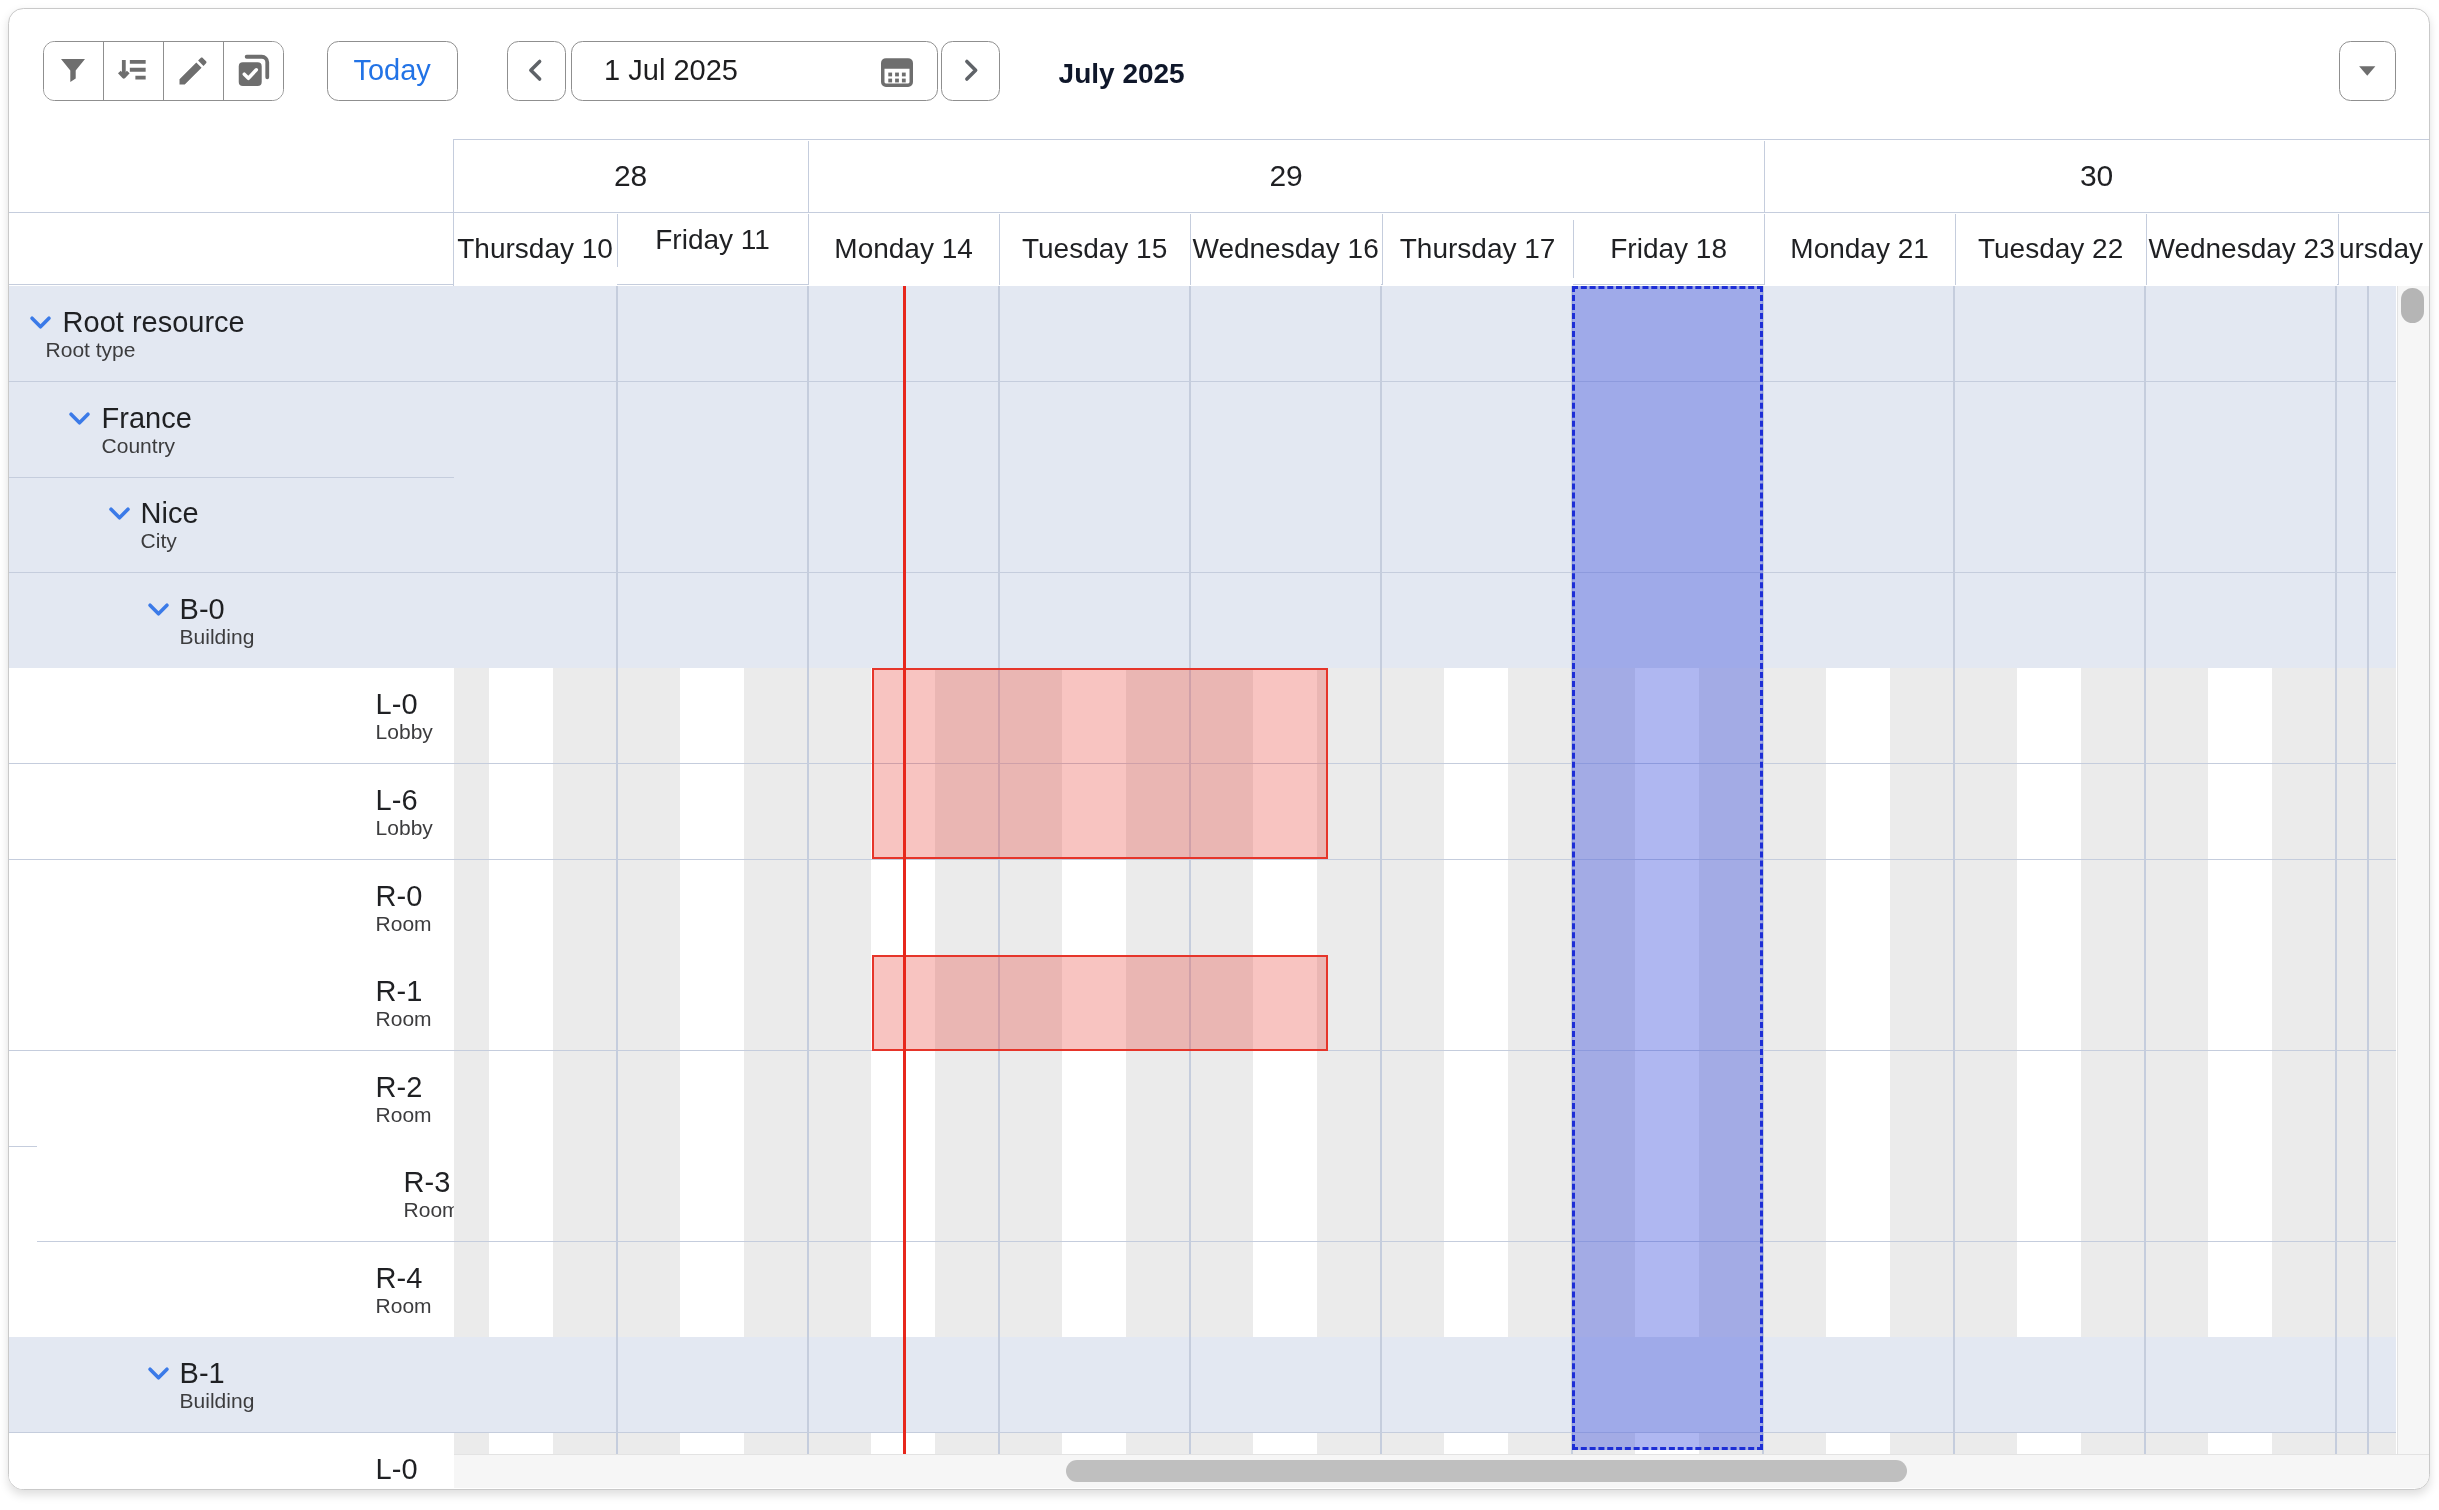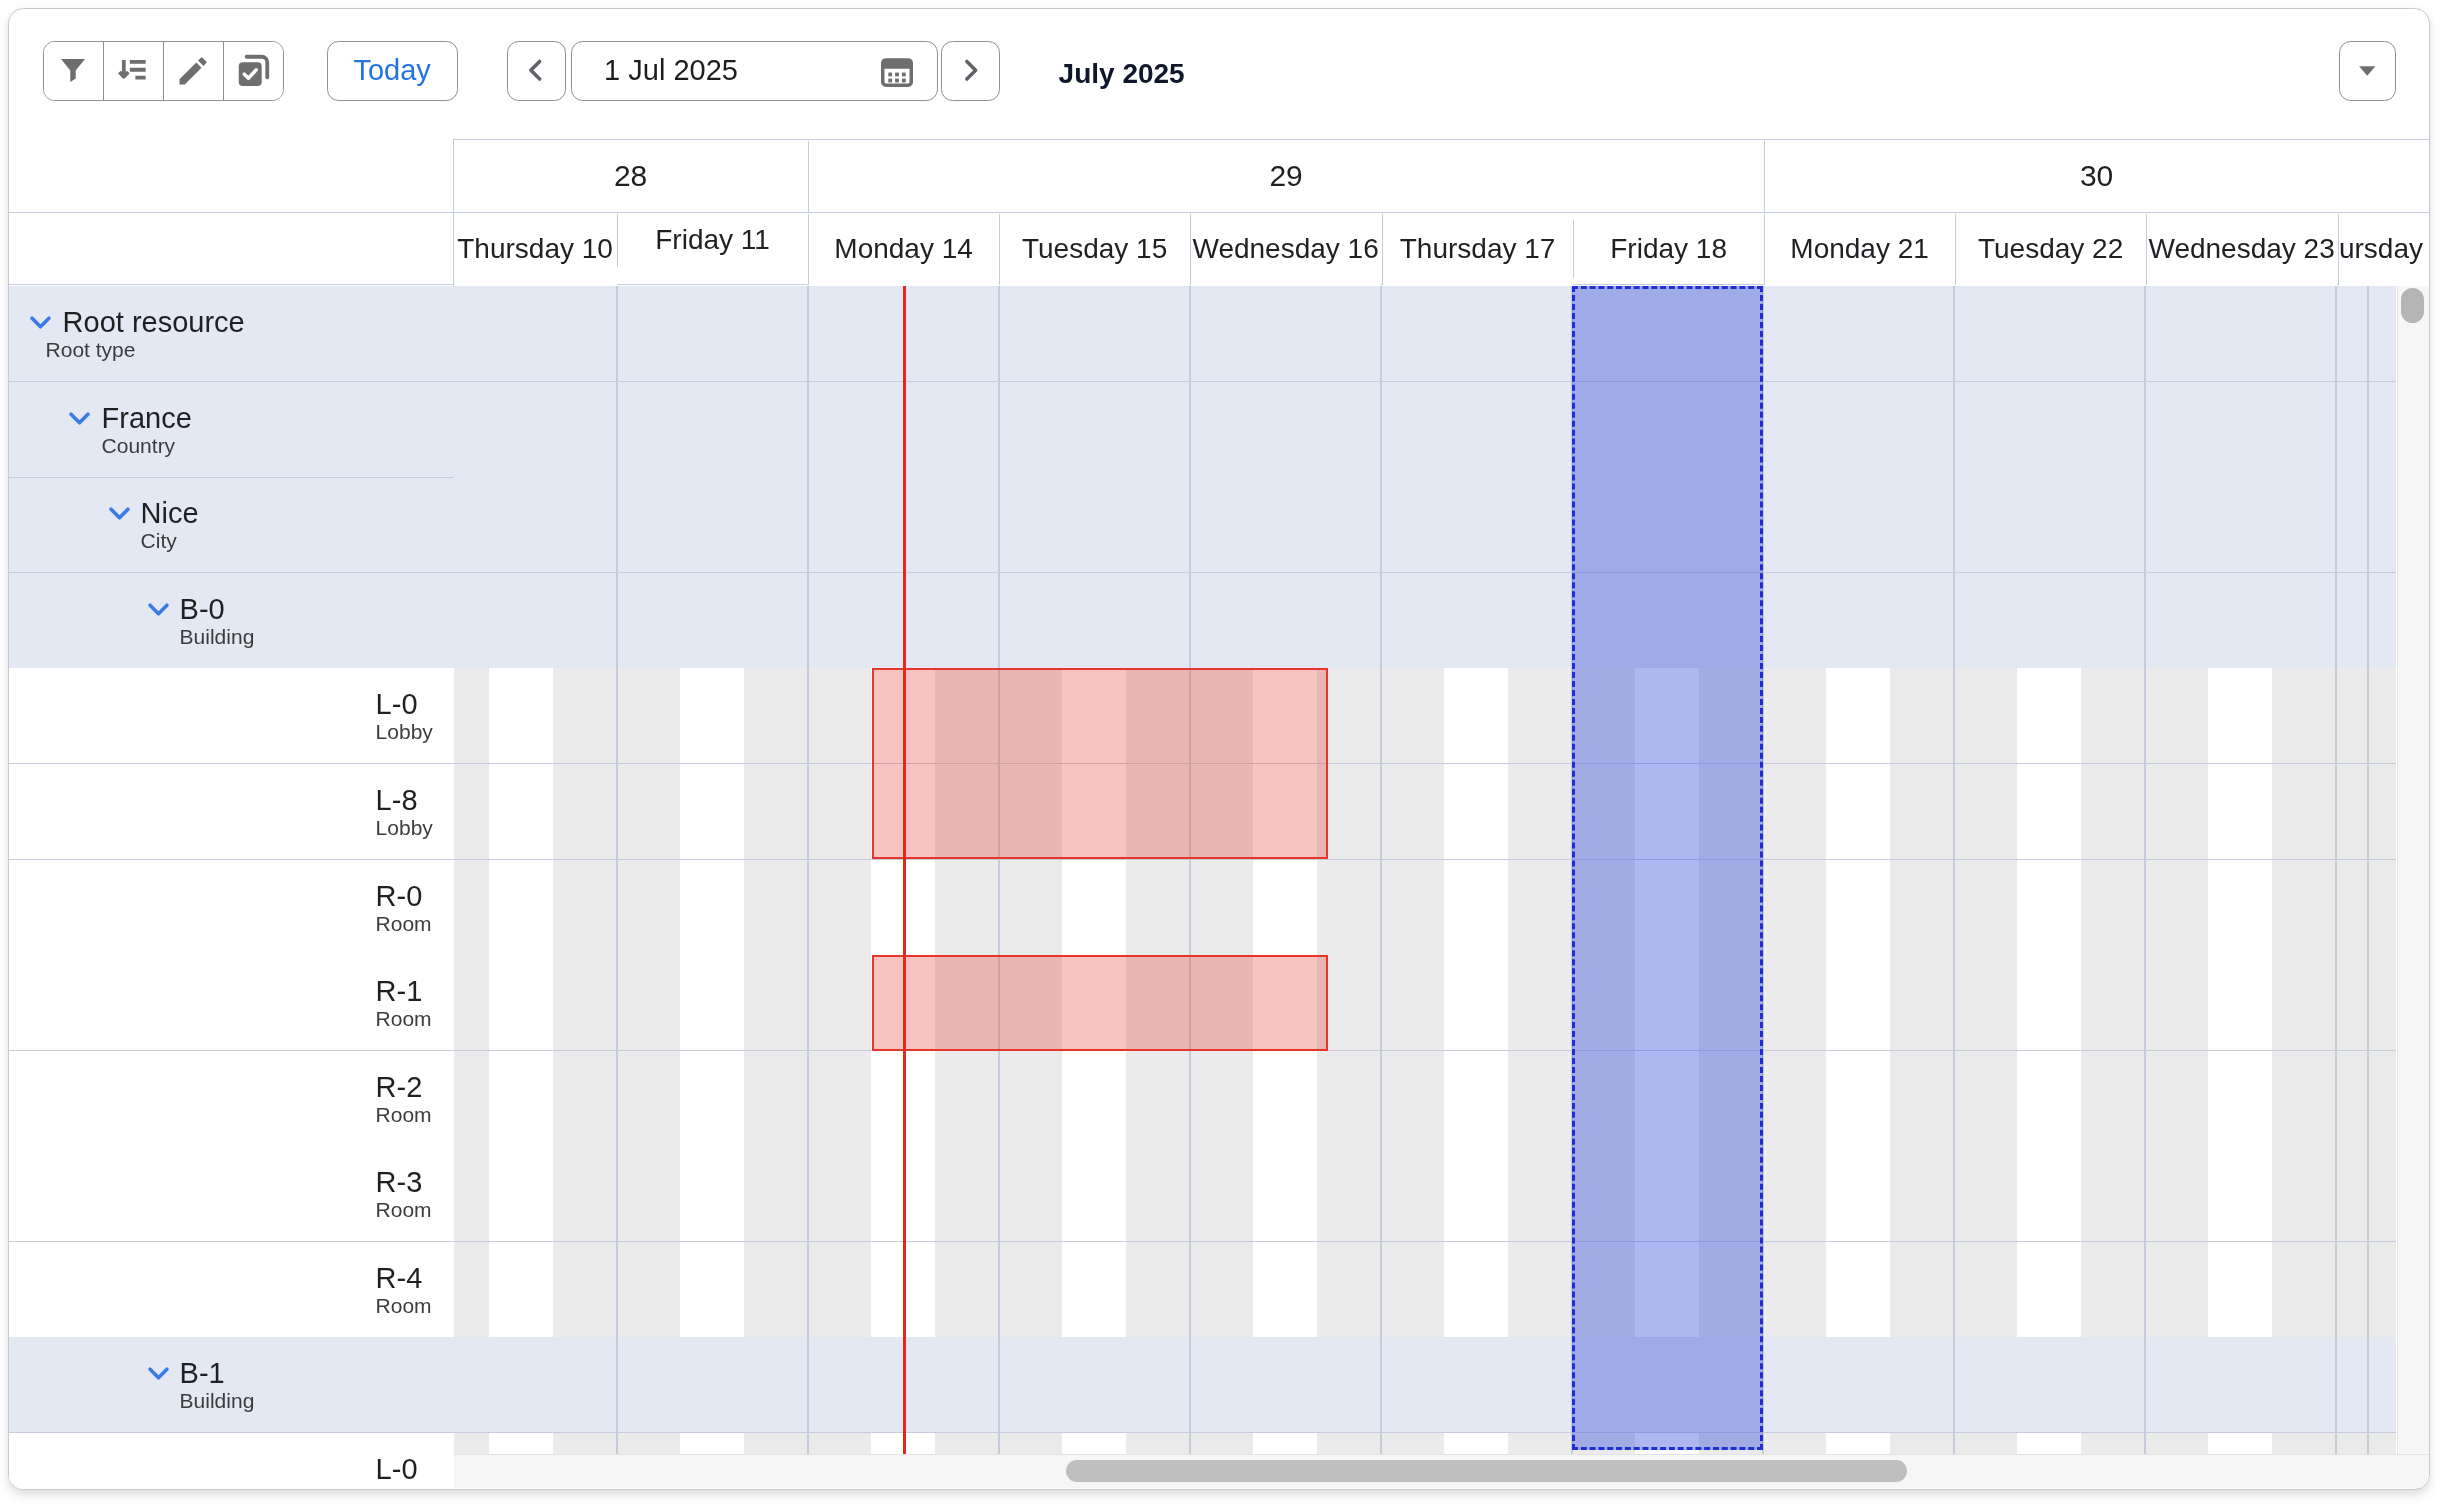--- a/index.html
+++ b/index.html
@@ -245,36 +245,36 @@
           </svg>
         </span>
         <div class="rlabel" style="left: 171px; top: 20px;">B-0</div>
         <div class="rtype" style="left: 171px; top: 51px;">Building</div>
       </div>
       <div class="trow" style="top: 382px;">
         <div class="rlabel" style="left: 367px; top: 20px;">L-0</div>
         <div class="rtype" style="left: 367px; top: 51px;">Lobby</div>
       </div>
       <div class="trow" style="top: 478px;">
-        <div class="rlabel" style="left: 367px; top: 20px;">L-8</div>
+        <div class="rlabel" style="left: 367px; top: 20px;">L-6</div>
         <div class="rtype" style="left: 367px; top: 51px;">Lobby</div>
       </div>
       <div class="trow" style="top: 574px;">
         <div class="rlabel" style="left: 367px; top: 20px;">R-0</div>
         <div class="rtype" style="left: 367px; top: 51px;">Room</div>
       </div>
       <div class="trow" style="top: 669px;">
         <div class="rlabel" style="left: 367px; top: 20px;">R-1</div>
         <div class="rtype" style="left: 367px; top: 51px;">Room</div>
       </div>
       <div class="trow" style="top: 765px;">
         <div class="rlabel" style="left: 367px; top: 20px;">R-2</div>
         <div class="rtype" style="left: 367px; top: 51px;">Room</div>
       </div>
-      <div class="trow" style="top: 860px;">
+      <div class="trow" style="top: 860px; margin-left: 28px;">
         <div class="rlabel" style="left: 367px; top: 20px;">R-3</div>
         <div class="rtype" style="left: 367px; top: 51px;">Room</div>
       </div>
       <div class="trow" style="top: 956px;">
         <div class="rlabel" style="left: 367px; top: 20px;">R-4</div>
         <div class="rtype" style="left: 367px; top: 51px;">Room</div>
       </div>
       <div class="trow group" style="top: 1051px;">
         <span class="chev" style="left: 135px; top: 22px;">
           <svg width="29" height="29" viewBox="0 0 24 24">

